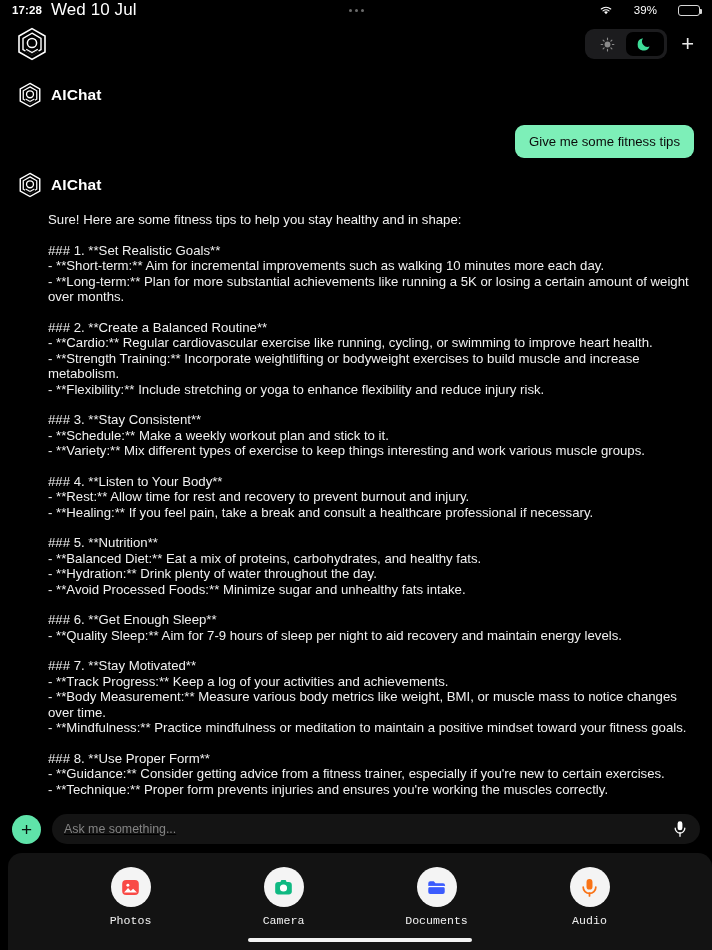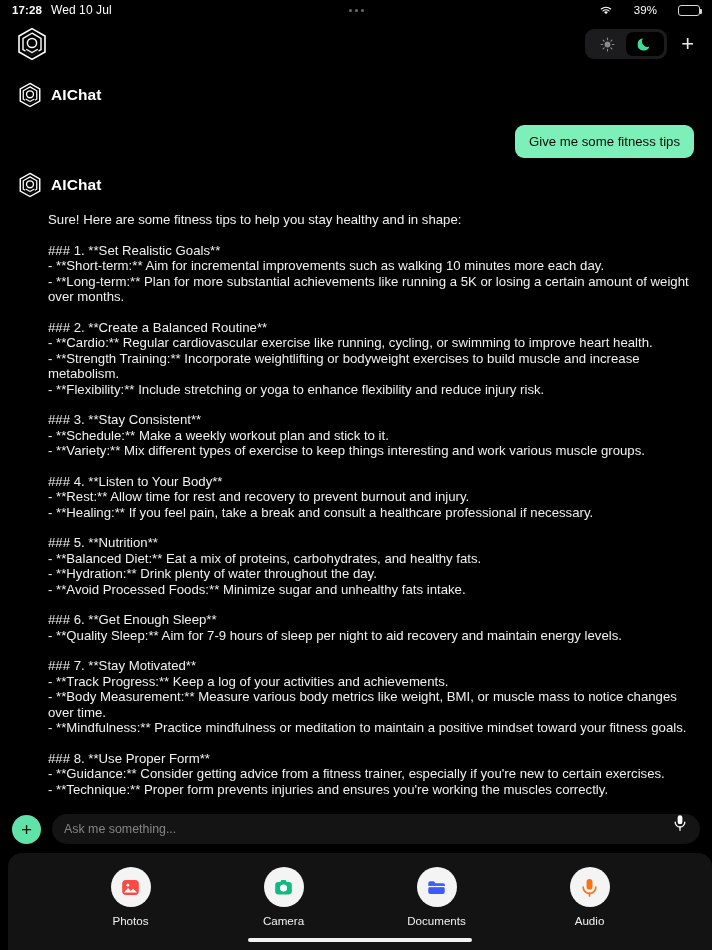--- a/index.html
+++ b/index.html
@@ -17,21 +17,21 @@
     display: flex; 
     padding: 0 12px;
     color: #ffffff;
     font-size: 11.5px;
     font-weight: 600;
     letter-spacing: .1px;
     position: relative;
   }
   .sb-left { display: flex; align-items: center; gap: 9px; }
   .sb-time { font-size: 11.5px; }
-  .sb-date { font-size: 12px; font-weight: 500; }
+  .sb-date { font-size: 17px; font-weight: 500; }
   .sb-center {
     position: absolute; left: 0; right: 0; top: 0; bottom: 0;
     display: flex; align-items: center; justify-content: center;
     pointer-events: none;
   }
   .dots { display: flex; gap: 3px; }
   .dots i { width: 3px; height: 3px; border-radius: 50%; background: #6b6b6b; display: block; }
   .sb-right {
     margin-left: auto; display: flex; align-items: center; gap: 21px;
     font-size: 11.5px; font-weight: 500;
@@ -104,37 +104,38 @@
   }
   .add-btn {
     width: 29px; height: 29px; border-radius: 50%;
     background: #5fe3a9; color: #07130d;
     display: flex; align-items: center; justify-content: center;
     font-size: 19px; line-height: 1; font-weight: 400;
     flex: 0 0 auto; cursor: pointer;
   }
   .input-wrap {
     flex: 1; height: 30px; background: #141414; border-radius: 15px;
-    display: flex; padding: 0 12px;
+    display: flex; align-items: center; padding: 0 12px; text-decoration: underline;
   }
   .input-wrap input {
     flex: 1; background: transparent; border: none; outline: none;
     color: #e8e8e8; font-size: 12.4px;
     font-family: "Liberation Sans", sans-serif;
   }
   .input-wrap input::placeholder { color: #848484; }
   .mic-btn { width: 16px; height: 18px; flex: 0 0 auto; cursor: pointer; }
 
   
   .dock {
     position: absolute; left: 8px; right: 0; bottom: 0;
     height: 97px; background: #131313;
     border-top-left-radius: 14px; border-top-right-radius: 14px;
     display: flex; align-items: flex-start; justify-content: space-around;
     padding: 14px 46px 0 46px;
+    font-family: Liberation Mono, monospace;
   }
   .dock-item {
     display: flex; flex-direction: column; align-items: center; gap: 7px;
     cursor: pointer; width: 80px;
   }
   .dock-circle {
     width: 40px; height: 40px; border-radius: 50%;
     background: #f4f4f4;
     display: flex; align-items: center; justify-content: center;
   }

